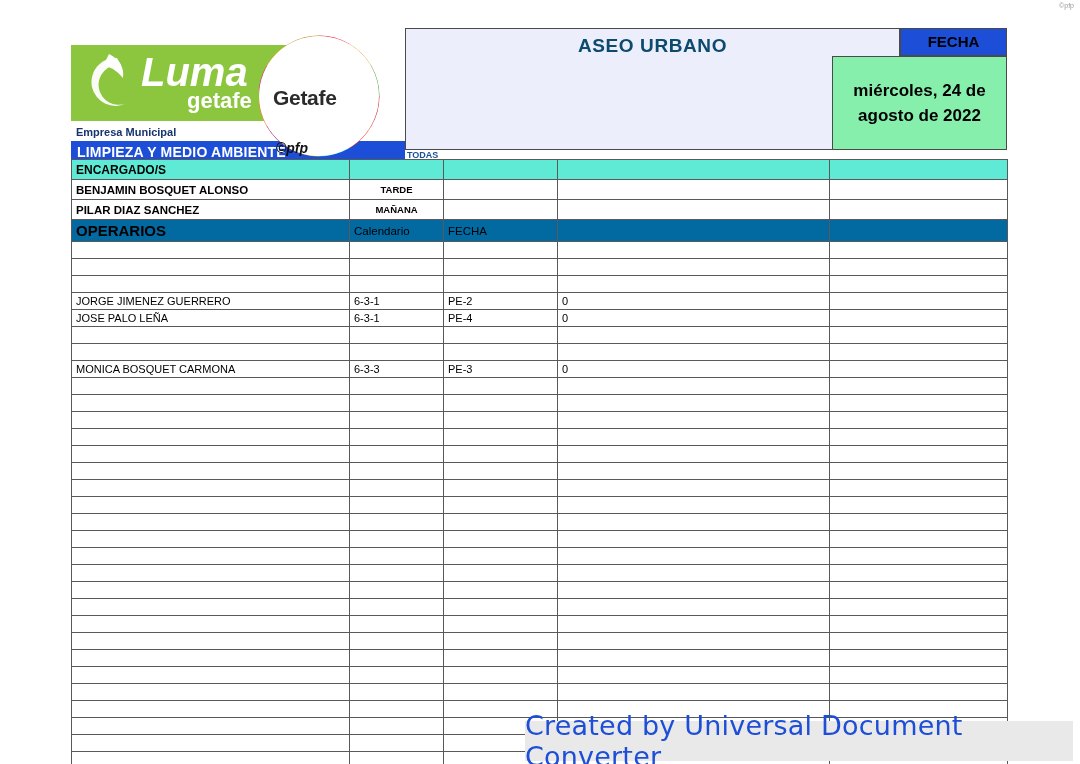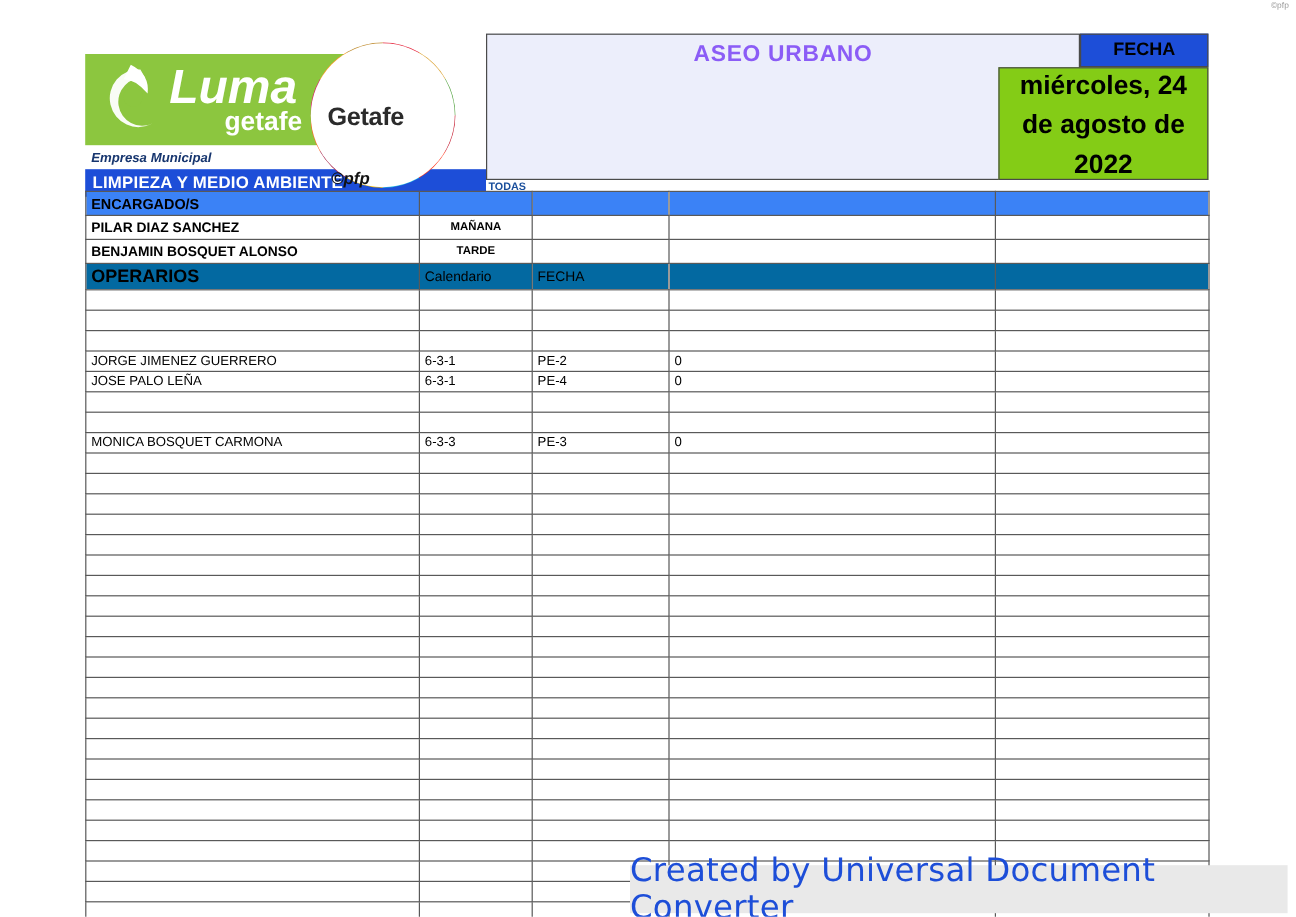--- a/index.html
+++ b/index.html
@@ -50,21 +50,21 @@
   }
   .hdr-sub {
     position: absolute;
     left: 0;
     top: 6px;
     width: 100%;
     text-align: center;
     font-size: 19px;
     font-weight: bold;
     letter-spacing: .6px;
-    color: #8b5cf6;
+    color: #0c4a6e;
   }
   .hdr-main {
     position: absolute;
     left: 0;
     top: 52px;
     width: 100%;
     text-align: center;
     font-size: 33px;
     font-weight: bold;
     letter-spacing: .4px;
@@ -90,28 +90,28 @@
     font-weight: bold;
     line-height: 26px;
   }
   
   .fecha-value {
     position: absolute;
     left: -68px;
     top: 28px;
     width: 175px;
     height: 94px;
-    background: #84cc16;
+    background: #86efac;
     border: 1px solid #4a4a4a;
     box-sizing: border-box;
     display: flex;
     align-items: center;
     justify-content: center;
     text-align: center;
-    font-size: 22px;
+    font-size: 17px;
     font-weight: bold;
     padding: 12px 8px;
     line-height: 1.5;
   }
 
   
   .logo-block {
     position: absolute;
     left: 0;
     top: 0;
@@ -126,21 +126,20 @@
     height: 76px;
     background: #8cc63f;
   }
   .logo-luma-svg { position:absolute; left: 8px; top: 22px; }
   .logo-empresa {
     position: absolute;
     left: 5px;
     top: 98px;
     font-size: 11px;
     font-weight: bold;
-    font-style: italic;
     color: #16356e;
   }
   .logo-blue {
     position: absolute;
     left: 0;
     top: 113px;
     width: 334px;
     height: 23px;
     background: #1d4ed8;
   }
@@ -226,21 +225,21 @@
     color: #000;
     overflow: hidden;
     white-space: nowrap;
   }
   .c1 { width: 278px; }
   .c2 { width: 94px; }
   .c3 { width: 114px; }
   .c4 { width: 272px; }
   .c5 { width: 178px; }
 
-  tr.row-encargados td { background: #3b82f6; height: 19px; }
+  tr.row-encargados td { background: #5eead4; height: 19px; }
   .lbl-encargados { font-weight: bold; font-size: 12px; }
   tr.row-person td { height: 19px; }
   .person-name { font-weight: bold; font-size: 11.5px; }
   .shift { text-align: center; font-weight: bold; font-size: 9.5px; }
   tr.row-operarios td { background: #0369a1; height: 21px; }
   .lbl-operarios { font-weight: bold; font-size: 15px; }
   .hdr-cal { font-size: 11.5px; }
   .hdr-ruta { font-size: 11.5px; }
   tr.row-data td { height: 16px; }
   .op-name { font-size: 11px; margin-left: 36px; }
@@ -346,30 +345,30 @@
 
       <tr class="row-encargados">
         <td class="lbl-encargados">ENCARGADO/S</td>
         <td></td>
         <td></td>
         <td></td>
         <td></td>
       </tr>
 
       <tr class="row-person">
+        <td class="person-name">BENJAMIN BOSQUET ALONSO</td>
+        <td class="shift">TARDE</td>
+        <td></td>
+        <td></td>
+        <td></td>
+      </tr>
+
+      <tr class="row-person">
         <td class="person-name">PILAR DIAZ SANCHEZ</td>
         <td class="shift">MAÑANA</td>
-        <td></td>
-        <td></td>
-        <td></td>
-      </tr>
-
-      <tr class="row-person">
-        <td class="person-name">BENJAMIN BOSQUET ALONSO</td>
-        <td class="shift">TARDE</td>
         <td></td>
         <td></td>
         <td></td>
       </tr>
 
       <tr class="row-operarios">
         <td class="lbl-operarios">OPERARIOS</td>
         <td class="hdr-cal">Calendario</td>
         <td class="hdr-ruta">FECHA</td>
         <td></td>

